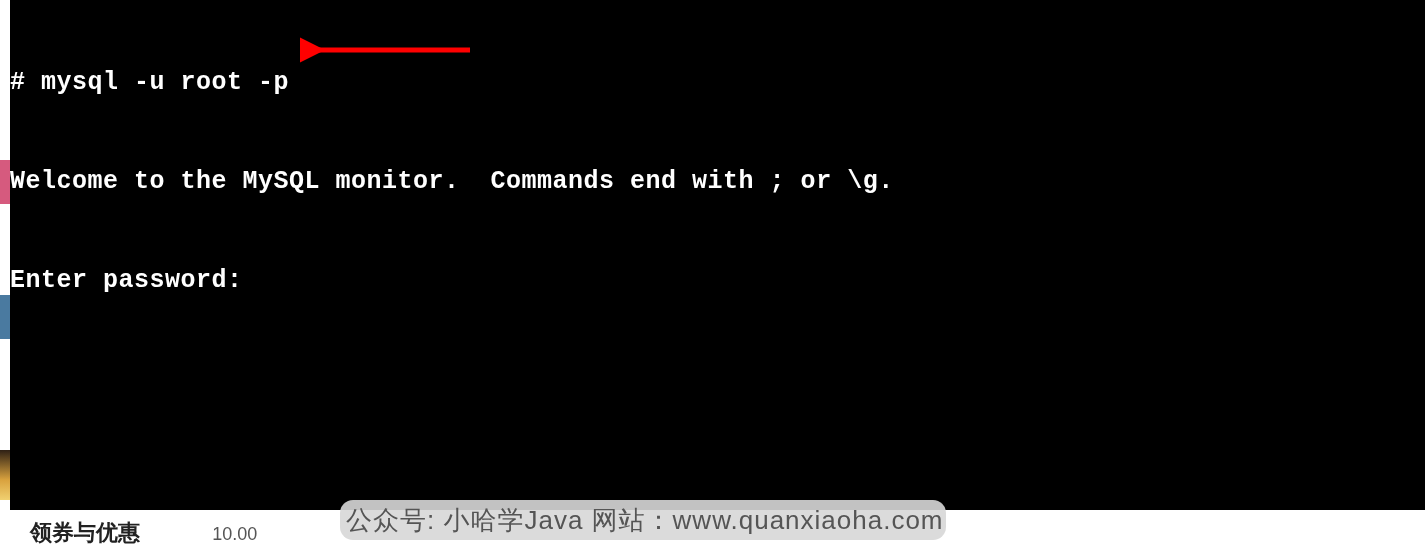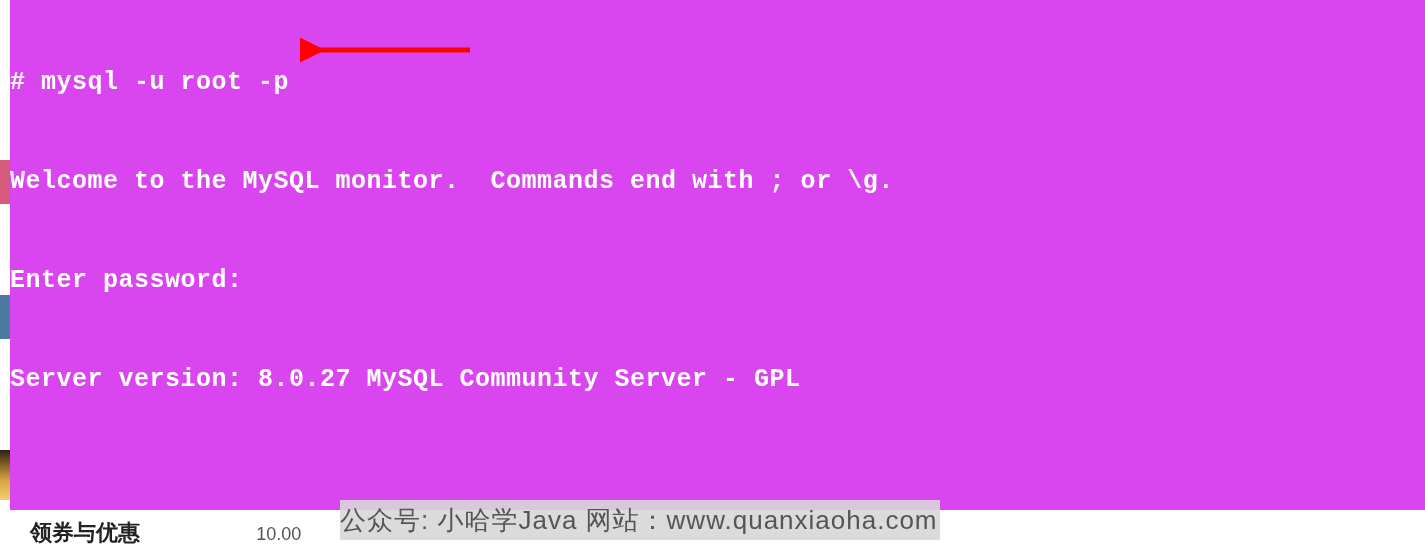--- a/index.html
+++ b/index.html
@@ -1,59 +1,59 @@
 <!DOCTYPE html>
 <html><head>
 <meta charset="utf-8">
 <style>
   html,body{margin:0;padding:0;width:1425px;height:544px;overflow:hidden;background:#fff;}
   .terminal{
     position:absolute;left:10px;top:0;right:0;height:510px;
-    background:#d946ef;color:#fff;
+    background:#000000;color:#fff;
     font-family:"Courier New",ui-monospace,Menlo,Consolas,monospace;
     font-size:25px;line-height:33px;font-weight:600;
     white-space:pre;letter-spacing:0.5px;
     padding-left:0;
   }
   .terminal .line{display:block;}
   .sidebar{
     position:absolute;left:0;top:0;width:10px;height:510px;background:#fff;
   }
   .side-dot{position:absolute;left:0;width:10px;height:44px;}
   .d1{top:160px;background:#d65a7e;}
   .d2{top:295px;background:#4a7aa0;}
   .d3{top:450px;height:50px;background:linear-gradient(#2e2015,#d9a23e 60%,#f0d070);}
   .arrow{position:absolute;left:300px;top:30px;pointer-events:none;}
   .watermark{
     position:absolute;left:340px;top:500px;width:600px;height:40px;
     background:rgba(215,215,215,0.9);
     color:#555;font-family:"Arial","Microsoft YaHei",sans-serif;
-    font-size:26px;line-height:40px;text-align:left;padding-left:0;
+    font-size:26px;line-height:40px;text-align:left;padding-left:6px;
     letter-spacing:1px;
+    border-radius:13px;
   }
   .below{
     position:absolute;left:30px;top:518px;color:#222;
     font-family:"Arial","Microsoft YaHei",sans-serif;font-size:22px;font-weight:700;
   }
-  .below .time{font-weight:400;margin-left:110px;color:#555;font-size:18px;}
+  .below .time{font-weight:400;margin-left:66px;color:#555;font-size:18px;}
 </style>
 </head>
 <body>
 
 <div class="sidebar">
   <div class="side-dot d1"></div>
   <div class="side-dot d2"></div>
   <div class="side-dot d3"></div>
 </div>
 
 <div class="terminal">
   <span class="line"># mysql -u root -p</span>
   <span class="line">Welcome to the MySQL monitor.  Commands end with ; or \g.</span>
   <span class="line">Enter password:</span>
-  <span class="line">Server version: 8.0.27 MySQL Community Server - GPL</span>
   <span class="line"></span>
   
   <span class="line"></span>
   
   
   
   <span class="line"></span>
   
   <span class="line"></span>
   

